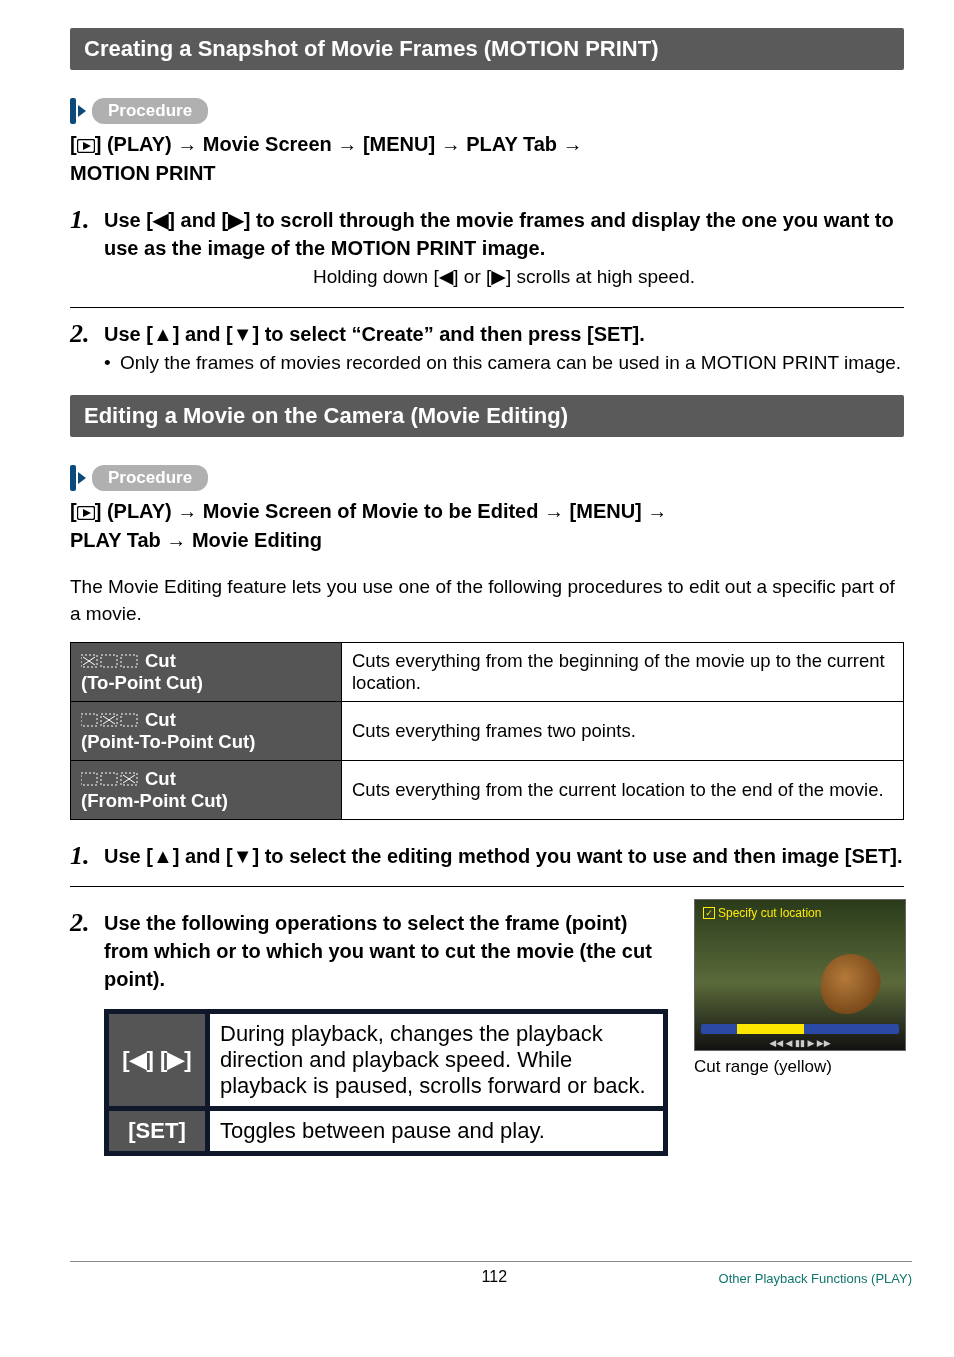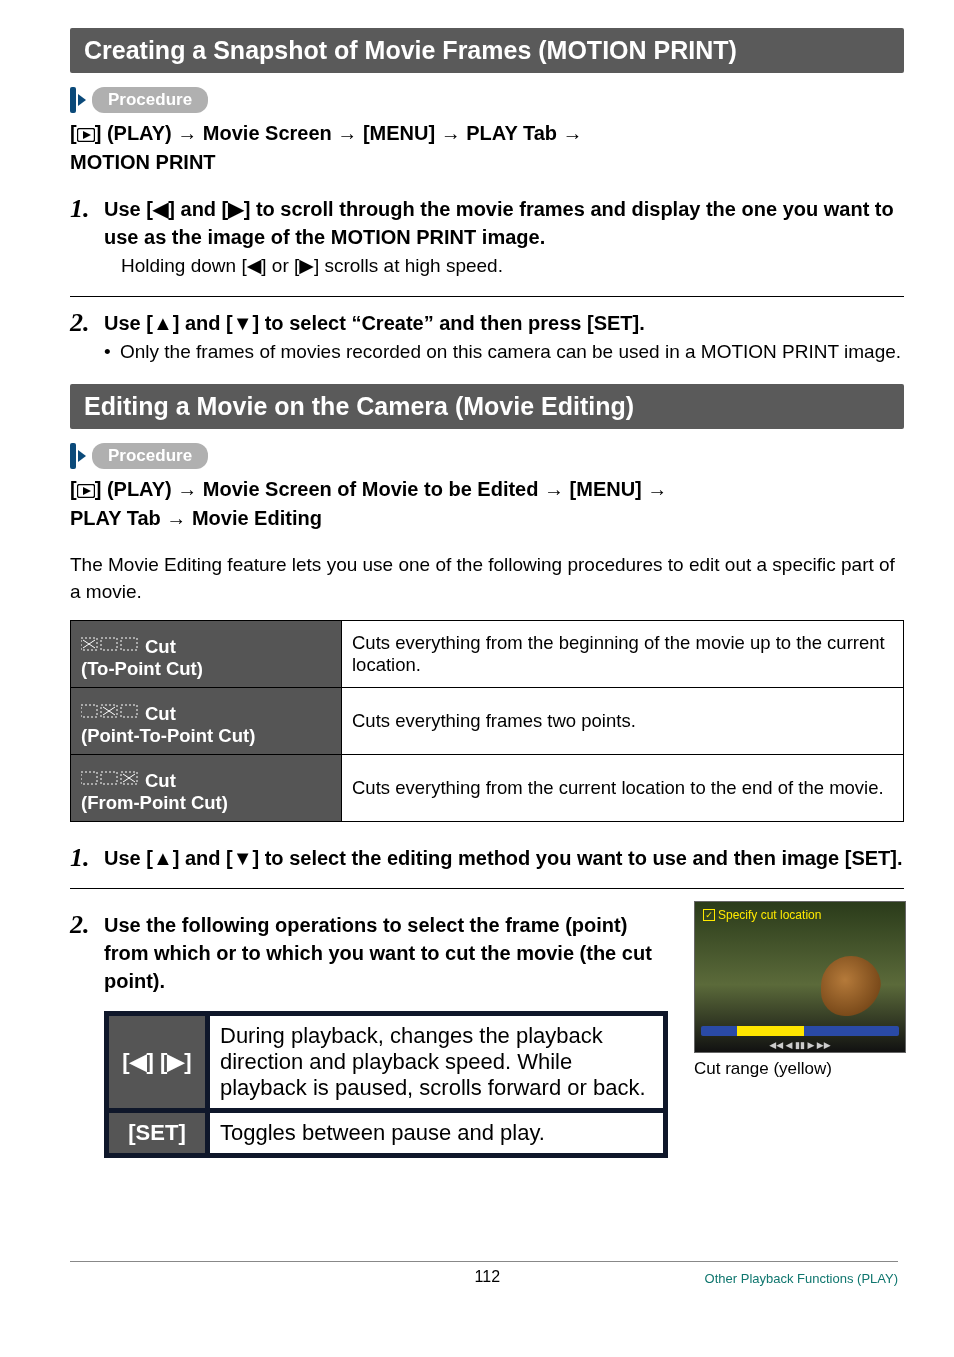--- a/index.html
+++ b/index.html
@@ -13,23 +13,23 @@
   .page {
     padding: 28px 50px 20px 70px;
     box-sizing: border-box;
     min-height: 1300px;
     position: relative;
   }
   .section-banner {
     background: #5a5a5a;
     color: #fff;
     font-weight: bold;
-    font-size: 25px;
+    font-size: 22px;
     padding: 8px 14px;
-    margin: 0 0 14px 0;
+    margin: 0 0 28px 0;
     border-radius: 2px;
   }
   .proc-row {
     display: flex;
     align-items: center;
     margin: 10px 0 6px 0;
   }
   .proc-bar {
     width: 6px;
     height: 26px;
@@ -77,24 +77,25 @@
     width: 34px;
     flex-shrink: 0;
     line-height: 1.1;
   }
   .step-title {
     font-weight: bold;
     font-size: 20px;
     line-height: 1.4;
   }
   .step-body {
-    margin-left: 51px;
+    margin-left: 34px;
     font-size: 19px;
     line-height: 1.4;
     margin-top: 2px;
+    text-align: center;
   }
   .bullet-row {
     display: flex;
     margin-left: 34px;
     font-size: 19px;
     line-height: 1.4;
     margin-top: 2px;
   }
   .bullet-dot {
     width: 16px;
@@ -121,21 +122,21 @@
     font-size: 18.5px;
     text-align: left;
     vertical-align: middle;
   }
   table.cut-table th {
     background: #555;
     color: #fff;
     font-weight: bold;
     width: 250px;
   }
-  .th-icon-row { display: flex; align-items: flex-start; gap: 6px; margin-top: 8px; }
+  .th-icon-row { display: flex; align-items: center; gap: 6px; }
   .th-sub { display: block; }
   .row2 {
     display: flex;
     align-items: flex-start;
     gap: 26px;
   }
   .row2-left { flex: 1; }
   .row2-right {
     width: 210px;
     flex-shrink: 0;
@@ -198,21 +199,21 @@
   }
   table.ops th {
     background: #555;
     color: #fff;
     font-weight: bold;
     width: 76px;
     text-align: center;
   }
   .footer {
     position: absolute;
-    left: 70px; right: 56px; bottom: 14px;
+    left: 70px; right: 42px; bottom: 14px;
     border-top: 1px solid #888;
     padding-top: 6px;
     display: flex;
     justify-content: space-between;
     align-items: flex-end;
     font-size: 14px;
     color: #000;
   }
   .footer .pg { text-align: center; flex: 1; font-size: 16px; }
   .footer .ref { font-size: 13px; color: #0f766e; }

